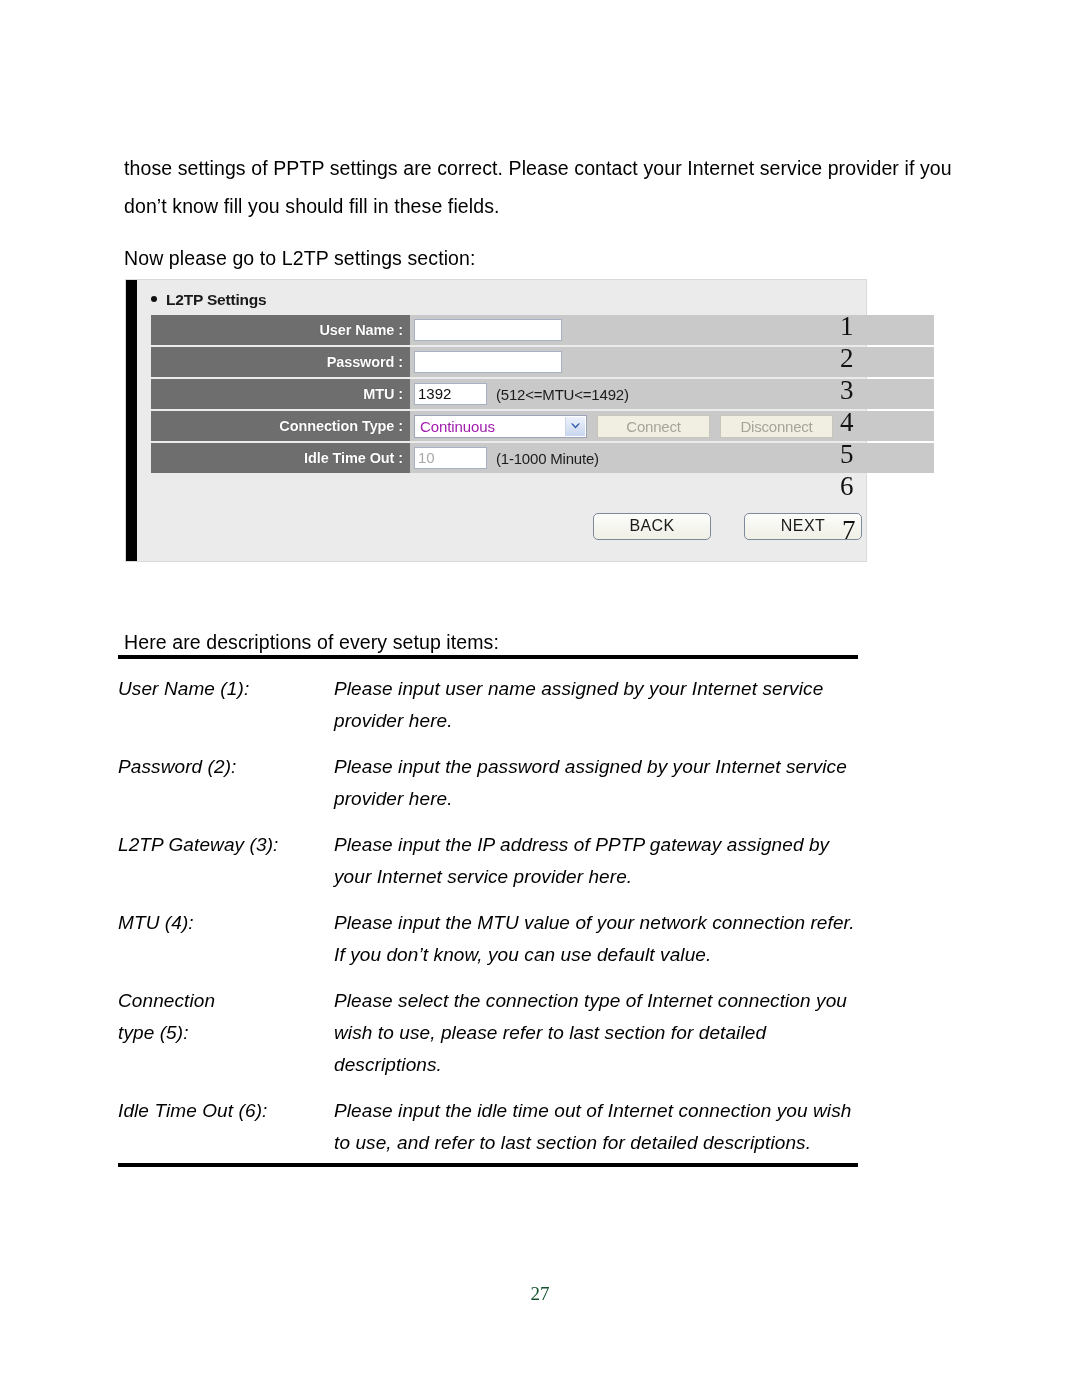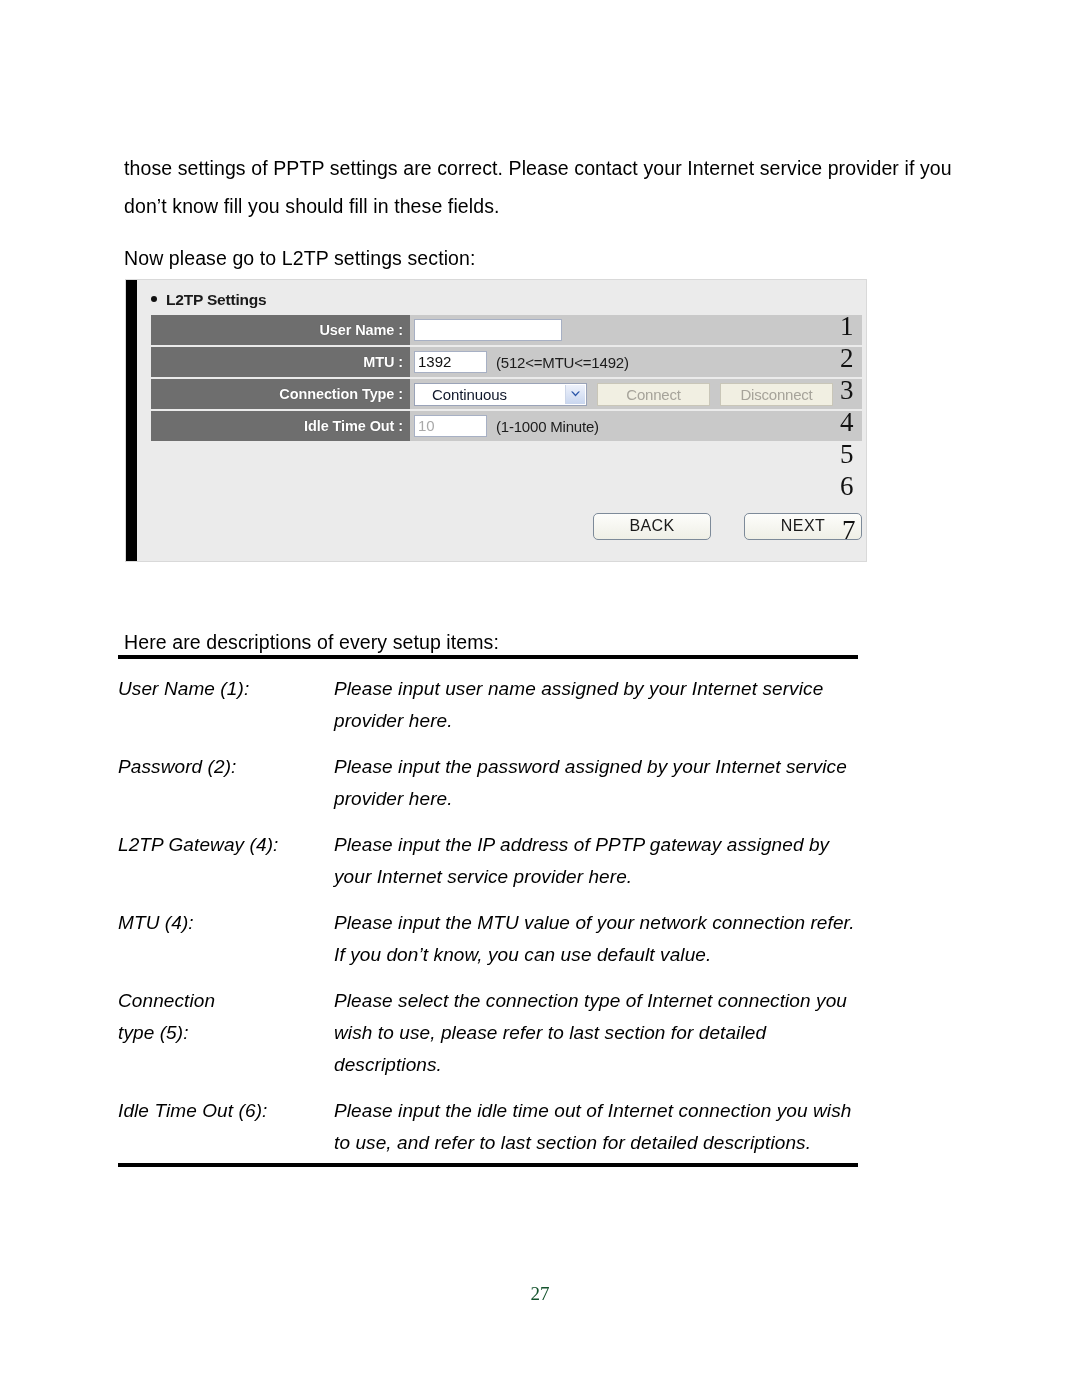--- a/index.html
+++ b/index.html
@@ -72,21 +72,21 @@
     margin-right: 9px;
     position: relative;
     top: -2px;
   }
 
   
   #rows {
     position: absolute;
     left: 14px;
     top: 35px;
-    width: 711px;
+    width: 783px;
   }
   .row {
     position: relative;
     height: 30px;
     background: #c9c9c9;
     margin-bottom: 2px;
     display: flex;
     align-items: center;
   }
   .row .label {
@@ -144,22 +144,22 @@
     width: 173px;
     height: 23px;
     background: #ffffff;
     border: 1px solid #9aa3b8;
     box-sizing: border-box;
     display: flex;
     align-items: center;
   }
   .sel .sel-val {
     font-size: 15px;
-    color: #0f172a;
-    padding-left: 17px;
+    color: #a21caf;
+    padding-left: 5px;
     letter-spacing: -0.1px;
   }
   .sel .sel-arrow {
     position: absolute;
     right: 1px; top: 1px;
     width: 19px;
     height: 19px;
     background: linear-gradient(#eef2fb,#c9d6ef);
     border-left: 1px solid #cdd6e8;
     display: flex;
@@ -282,20 +282,26 @@
 
     <div id="rows">
 
       <div class="row">
         <div class="label">User Name :</div>
         <div class="field">
           <div class="txt wide"></div>
         </div>
       </div>
 
+      <div class="row">
+        <div class="label">Password :</div>
+        <div class="field">
+          <div class="txt wide"></div>
+        </div>
+      </div>
 
 
       <div class="row">
         <div class="label">MTU :</div>
         <div class="field">
           <div class="txt num">1392</div>
           <span class="hint">(512&lt;=MTU&lt;=1492)</span>
         </div>
       </div>
 
@@ -350,21 +356,21 @@
     <div class="dterm">User Name (1):</div>
     <div class="ddesc">Please input user name assigned by your Internet service provider here.</div>
   </div>
 
   <div class="drow">
     <div class="dterm">Password (2):</div>
     <div class="ddesc">Please input the password assigned by your Internet service provider here.</div>
   </div>
 
   <div class="drow">
-    <div class="dterm">L2TP Gateway (4):</div>
+    <div class="dterm">L2TP Gateway (3):</div>
     <div class="ddesc">Please input the IP address of PPTP gateway assigned by your Internet service provider here.</div>
   </div>
 
   <div class="drow">
     <div class="dterm">MTU (4):</div>
     <div class="ddesc">Please input the MTU value of your network connection refer. If you don’t know, you can use default value.</div>
   </div>
 
   <div class="drow">
     <div class="dterm">Connection

